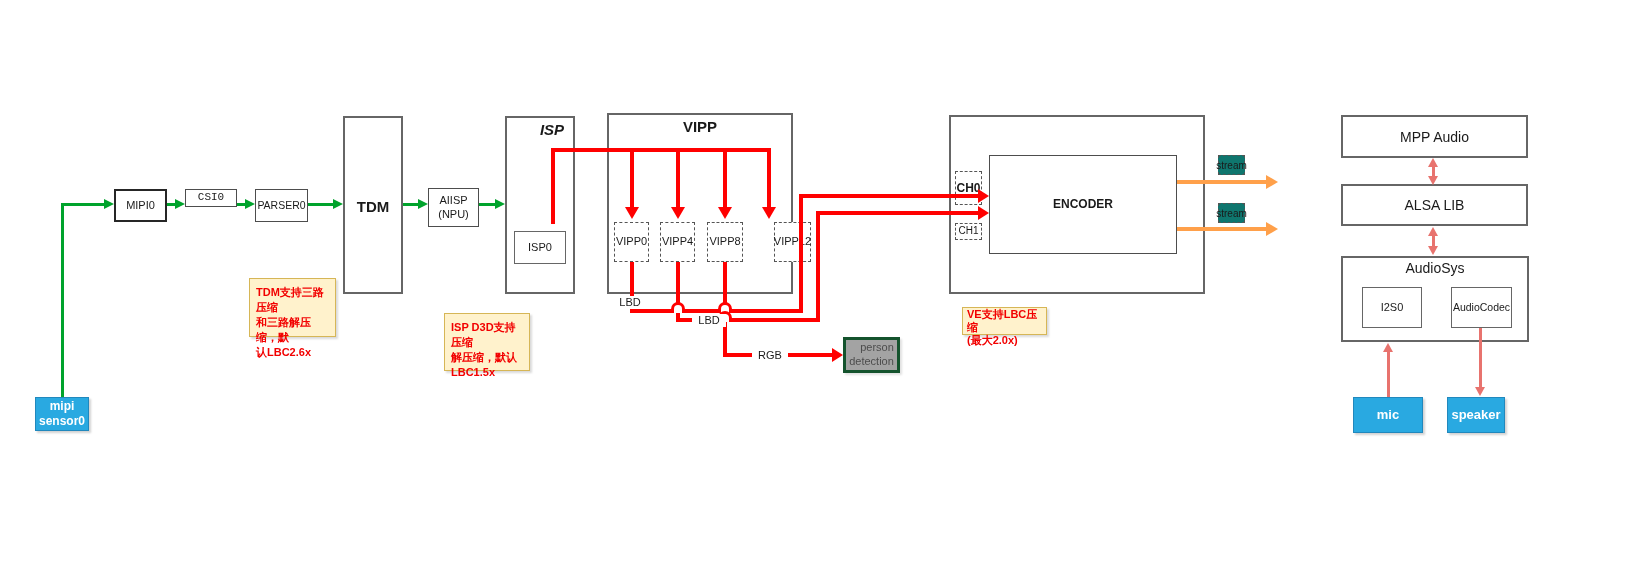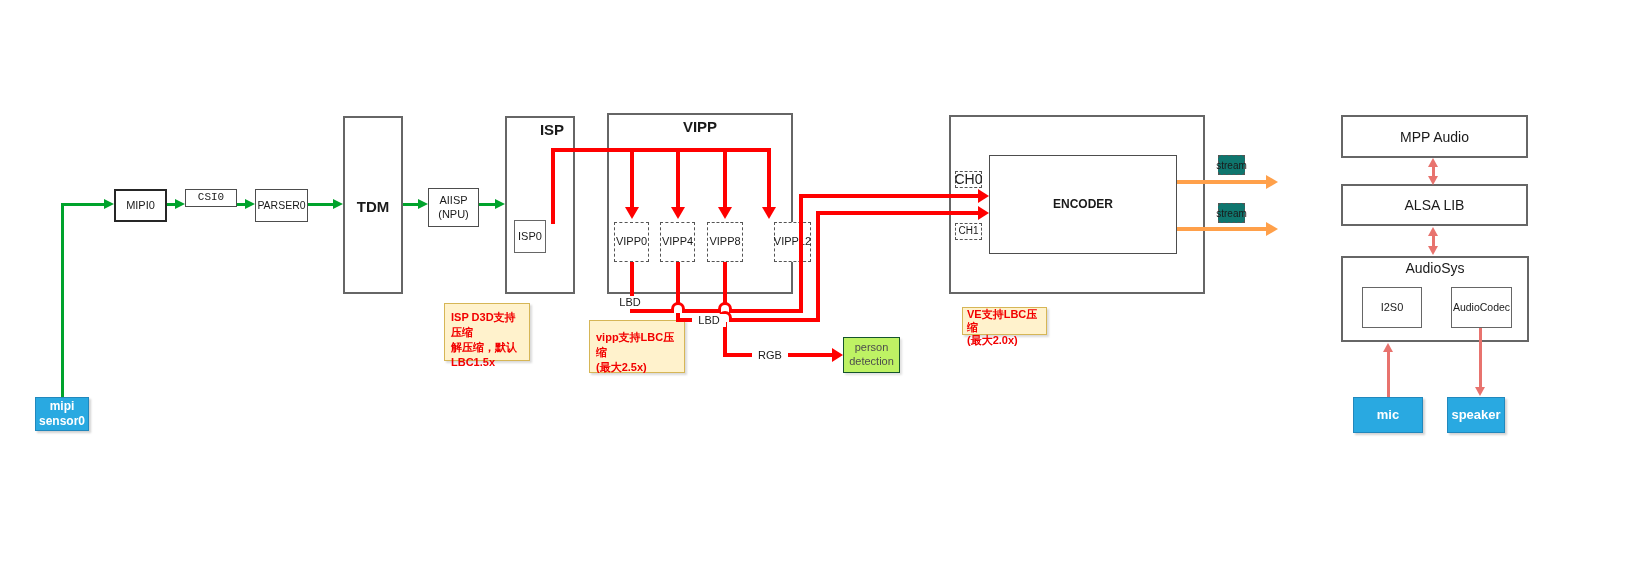--- a/index.html
+++ b/index.html
@@ -11,22 +11,22 @@
        font-size:11px;white-space:pre-line;line-height:1.25;}
   .container{position:absolute;box-sizing:border-box;background:#fff;border:2px solid #666;}
   .ctitle{position:absolute;left:0;right:0;top:5px;text-align:center;
           font-weight:bold;font-size:15px;}
   .dashed{border:1px dashed #555;}
   .blue{background:#29a9e1;border:1px solid #2188bd;color:#fff;font-weight:bold;
         font-size:12px;box-shadow:2px 2px 2px rgba(0,0,0,0.18);}
   .note{position:absolute;box-sizing:border-box;background:#fff2cc;border:1px solid #d6b656;
         color:#f20000;font-weight:bold;font-size:11px;line-height:15px;
         padding:6px 6px;white-space:pre-line;box-shadow:2px 2px 2px rgba(0,0,0,0.15);}
-  .gray{background:#bef264;border:1px solid #14532d;color:#4d4d4d;
-        box-shadow:2px 2px 2px rgba(0,0,0,0.12);}
+  .gray{background:#a3a3a3;border:3px solid #14532d;color:#4d4d4d;
+        box-shadow:2px 2px 2px rgba(0,0,0,0.12);text-align:right;}
   .hl{position:absolute;height:4px;}
   .vl{position:absolute;width:4px;}
   .red-l{background:#ff0000;}
   .orange-l{background:#ffa04a;}
   .ghl{position:absolute;height:3px;background:#00a32c;}
   .gvl{position:absolute;width:3px;background:#00a32c;}
   .phl{position:absolute;width:3px;background:#e8736e;}
   .tri{position:absolute;width:0;height:0;}
   .ar-r-g{border-top:5px solid transparent;border-bottom:5px solid transparent;border-left:10px solid #00a32c;}
   .ar-r-r{border-top:7px solid transparent;border-bottom:7px solid transparent;border-left:11px solid #ff0000;}
@@ -47,64 +47,65 @@
 </head>
 <body>
 
 <div class="canvas">
 
   <div class="container" style="left:343px;top:116px;width:60px;height:178px;">
     <div class="ctitle" style="top:80px;">TDM</div>
   </div>
 
   <div class="container" style="left:505px;top:116px;width:70px;height:178px;"></div>
-  <div class="ctitle abs" style="left:505px;top:121px;width:94px;">ISP</div>
+  <div class="ctitle abs" style="left:505px;top:121px;width:94px;font-style:italic;">ISP</div>
 
   <div class="container" style="left:607px;top:113px;width:186px;height:181px;"></div>
   <div class="ctitle abs" style="left:607px;top:118px;width:186px;">VIPP</div>
 
   <div class="container" style="left:949px;top:115px;width:256px;height:179px;"></div>
 
   <div class="box blue" style="left:35px;top:397px;width:54px;height:34px;">mipi
 sensor0</div>
   <div class="box" style="left:114px;top:189px;width:53px;height:33px;border-width:2px;border-color:#262626;">MIPI0</div>
   <div class="box" style="left:185px;top:189px;width:52px;height:18px;font-family:Liberation Mono, monospace;">CSI0</div>
   <div class="box" style="left:255px;top:189px;width:53px;height:33px;font-size:10.5px;">PARSER0</div>
   <div class="box" style="left:428px;top:188px;width:51px;height:39px;">AIISP
 (NPU)</div>
-  <div class="box" style="left:514px;top:220px;width:32px;height:33px;border-color:#666;text-align:right;">ISP0</div>
+  <div class="box" style="left:514px;top:231px;width:52px;height:33px;border-color:#666;text-align:right;">ISP0</div>
 
   <div class="box dashed" style="left:614px;top:222px;width:35px;height:40px;">VIPP0</div>
   <div class="box dashed" style="left:660px;top:222px;width:35px;height:40px;">VIPP4</div>
   <div class="box dashed" style="left:707px;top:222px;width:36px;height:40px;">VIPP8</div>
   <div class="box dashed" style="left:774px;top:222px;width:37px;height:40px;font-size:11px;">VIPP12</div>
 
-  <div class="box dashed" style="left:955px;top:171px;width:27px;height:17px;font-size:14px;">CH0</div>
+  <div class="box dashed" style="left:955px;top:171px;width:27px;height:34px;font-size:12px;font-weight:bold;">CH0</div>
   <div class="box dashed" style="left:955px;top:223px;width:27px;height:17px;font-size:10px;">CH1</div>
   <div class="box" style="left:989px;top:155px;width:188px;height:99px;font-weight:bold;font-size:12px;">ENCODER</div>
   <div class="stream" style="left:1218px;top:155px;width:27px;height:20px;">stream</div>
   <div class="stream" style="left:1218px;top:203px;width:27px;height:20px;">stream</div>
 
   <div class="box gray" style="left:843px;top:337px;width:57px;height:36px;">person
 detection</div>
 
   <div class="audio-big" style="left:1341px;top:184px;width:187px;height:42px;">ALSA LIB</div>
   <div class="audio-big" style="left:1341px;top:115px;width:187px;height:43px;">MPP Audio</div>
   <div class="container" style="left:1341px;top:256px;width:188px;height:86px;"></div>
   <div class="abs" style="left:1341px;top:260px;width:188px;text-align:center;font-size:14px;">AudioSys</div>
   <div class="box" style="left:1362px;top:287px;width:60px;height:41px;border-color:#666;">I2S0</div>
   <div class="box" style="left:1451px;top:287px;width:61px;height:41px;border-color:#666;font-size:10.5px;">AudioCodec</div>
   <div class="box blue" style="left:1353px;top:397px;width:70px;height:36px;font-size:13px;">mic</div>
   <div class="box blue" style="left:1447px;top:397px;width:58px;height:36px;font-size:13px;">speaker</div>
 
-  <div class="note" style="left:444px;top:303px;width:86px;height:58px;">ISP D3D支持压缩
+  <div class="note" style="left:249px;top:278px;width:87px;height:59px;">TDM支持三路压缩
+和三路解压缩，默
+认LBC2.6x</div>
+  <div class="note" style="left:444px;top:313px;width:86px;height:58px;">ISP D3D支持压缩
 解压缩，默认
 LBC1.5x</div>
-  <div class="note" style="left:589px;top:320px;width:96px;height:53px;padding-top:9px;">vipp支持LBC压缩
-(最大2.5x)</div>
   <div class="note" style="left:962px;top:307px;width:85px;height:28px;padding:0 4px;line-height:13px;">VE支持LBC压缩
 (最大2.0x)</div>
 
   <div class="gvl" style="left:61px;top:203px;height:194px;"></div>
   <div class="ghl" style="left:61px;top:203px;width:44px;"></div>
   <div class="tri ar-r-g" style="left:104px;top:199px;"></div>
   <div class="ghl" style="left:167px;top:203px;width:9px;"></div>
   <div class="tri ar-r-g" style="left:175px;top:199px;"></div>
   <div class="ghl" style="left:237px;top:203px;width:9px;"></div>
   <div class="tri ar-r-g" style="left:245px;top:199px;"></div>

